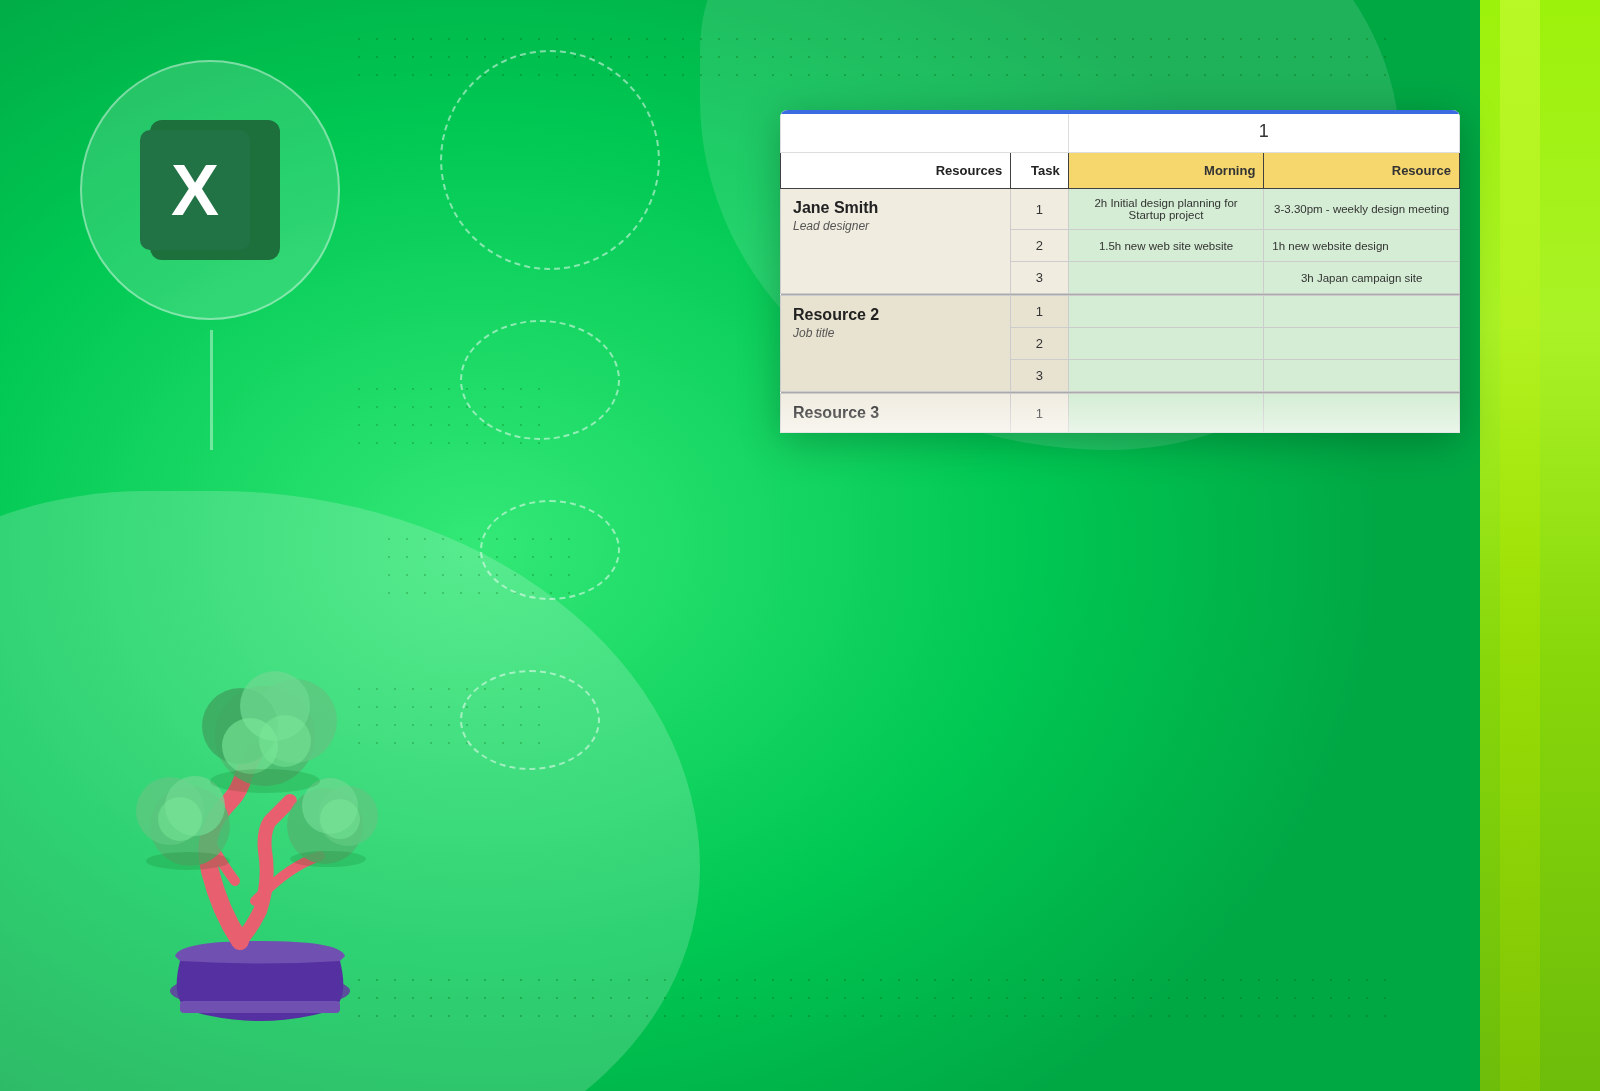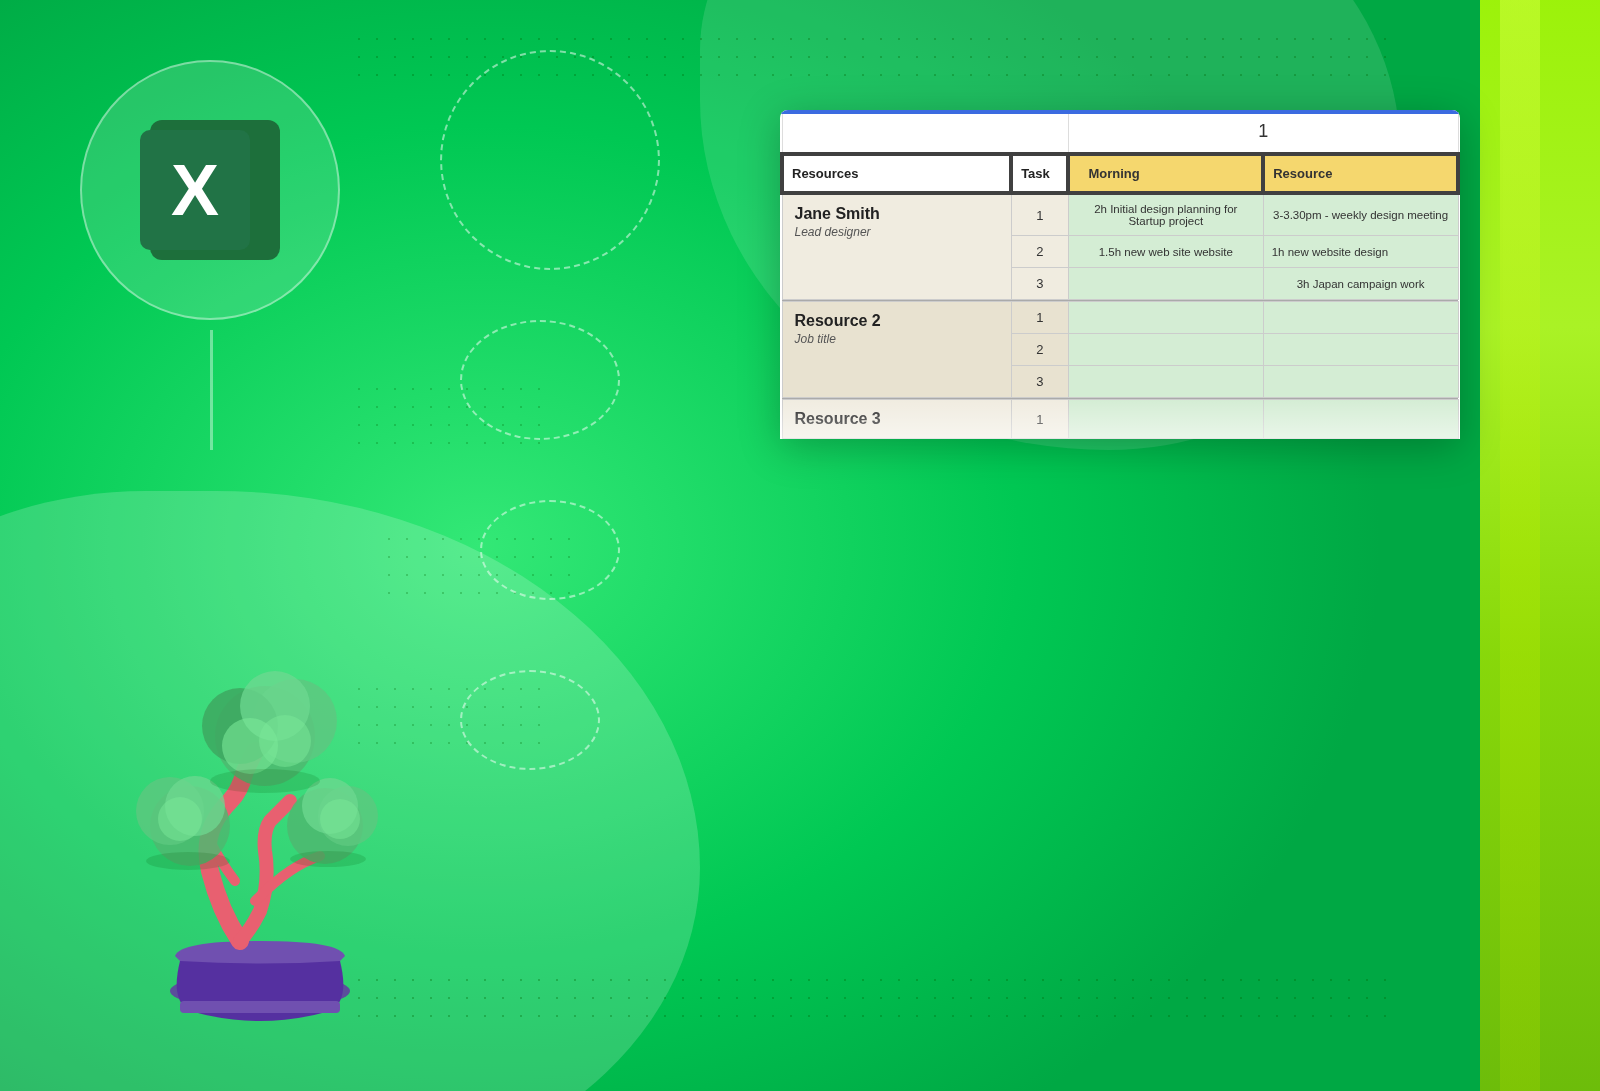--- a/index.html
+++ b/index.html
@@ -263,23 +263,23 @@
       border: 1px solid #ddd;
       padding: 8px 4px;
       text-align: center;
       font-size: 14px;
       font-weight: normal;
     }
 
     
     .col-header-row td {
       background: white;
-      border: 4px solid #404040;
+      border: 1px solid #404040;
       padding: 10px 8px;
-      text-align: left;
+      text-align: right;
       font-weight: 600;
       font-size: 13px;
       color: #222;
     }
 
     .col-header-row .morning-cell {
       background: #f5d76e;
       color: #333;
       padding-left: 18px;
     }
@@ -408,21 +408,21 @@
           <td style="background: rgb(212, 237, 212); border: 1px solid rgb(204, 204, 204); padding: 8px; vertical-align: middle; font-size: 11.5px; color: rgb(51, 51, 51); width: 170px; text-align: center; margin-top: 48px;">3-3.30pm - weekly design meeting</td>
         </tr>
         <tr>
           <td style="background: rgb(240, 236, 224); text-align: center; border: 1px solid rgb(204, 204, 204); padding: 8px 4px; font-size: 13px; color: rgb(51, 51, 51); vertical-align: middle; width: 40px;">2</td>
           <td style="background: rgb(212, 237, 212); border: 1px solid rgb(204, 204, 204); padding: 8px; vertical-align: middle; font-size: 11.5px; color: rgb(51, 51, 51); width: 170px; text-align: center;">1.5h new web site website</td>
           <td style="background: rgb(212, 237, 212); border: 1px solid rgb(204, 204, 204); padding: 8px; vertical-align: middle; font-size: 11.5px; color: rgb(51, 51, 51); width: 170px; text-align: left;">1h new website design</td>
         </tr>
         <tr>
           <td style="background: rgb(240, 236, 224); text-align: center; border: 1px solid rgb(204, 204, 204); padding: 8px 4px; font-size: 13px; color: rgb(51, 51, 51); vertical-align: middle; width: 40px;">3</td>
           <td style="background: rgb(212, 237, 212); border: 1px solid rgb(204, 204, 204); padding: 8px; vertical-align: middle; font-size: 11.5px; color: rgb(51, 51, 51); width: 170px; text-align: center;"></td>
-          <td style="background: rgb(212, 237, 212); border: 1px solid rgb(204, 204, 204); padding: 8px; vertical-align: middle; font-size: 11.5px; color: rgb(51, 51, 51); width: 170px; text-align: center;">3h Japan campaign work</td>
+          <td style="background: rgb(212, 237, 212); border: 1px solid rgb(204, 204, 204); padding: 8px; vertical-align: middle; font-size: 11.5px; color: rgb(51, 51, 51); width: 170px; text-align: center;">3h Japan campaign site</td>
         </tr>
         <tr>
           <td colspan="4" style="height: 2px; background: rgb(170, 170, 170); padding: 0px; border: none;"></td>
         </tr>
         <tr>
           <td rowspan="3" style="background: rgb(232, 226, 208); padding: 10px 12px; vertical-align: top; border: 1px solid rgb(204, 204, 204); width: 200px;">
             <span style="font-size: 16px; font-weight: 600; color: rgb(34, 34, 34); display: block;">Resource 2</span>
             <span style="font-size: 12px; color: rgb(85, 85, 85); font-style: italic; display: block; margin-top: 2px;">Job title</span>
           </td>
           <td style="background: rgb(232, 226, 208); text-align: center; border: 1px solid rgb(204, 204, 204); padding: 8px 4px; font-size: 13px; color: rgb(51, 51, 51); vertical-align: middle; width: 40px;">1</td>

